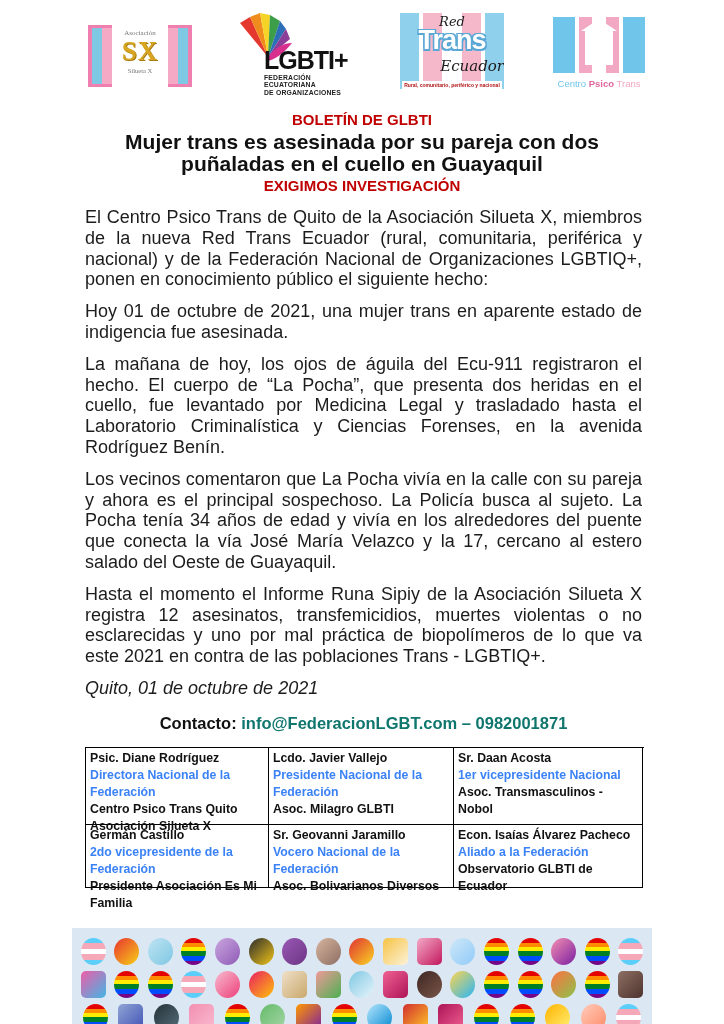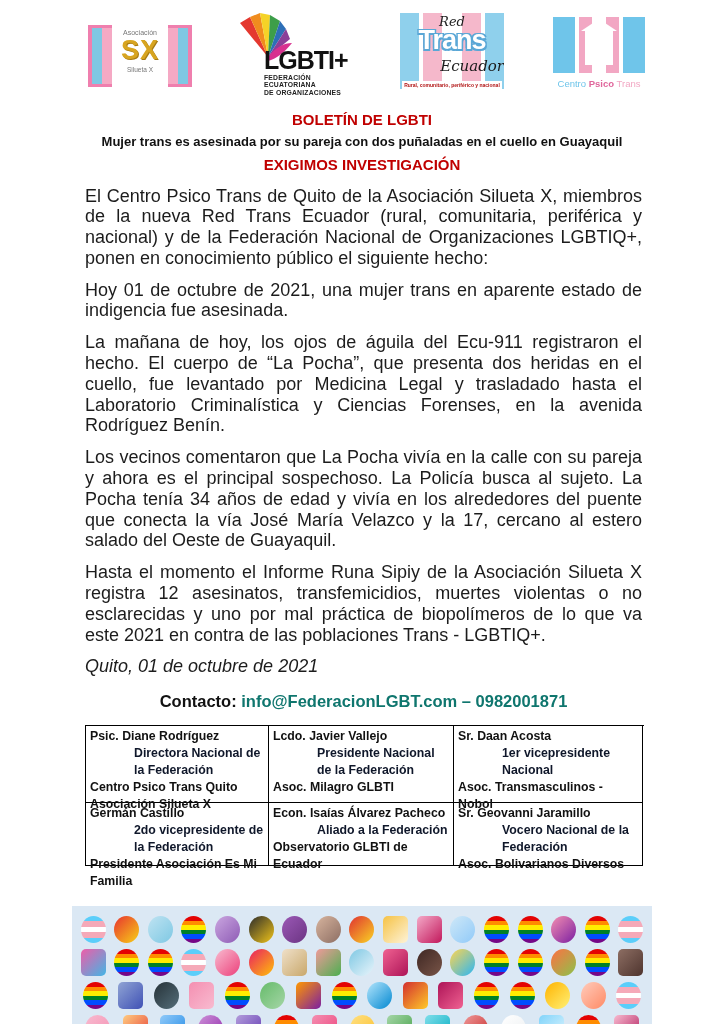--- a/index.html
+++ b/index.html
@@ -12,21 +12,21 @@
   .logo-strip { display:flex; align-items:center; justify-content:space-between;
     padding:14px 72px 0 88px; height:98px; }
   
   .logo-sx { display:flex; align-items:stretch; height:62px; }
   .sx-bar { display:flex; }
   .sx-bar .b { width:10px; }
   .b.blue { background:#7ec8e3; }
   .b.pink { background:#f5a9c4; }
   .sx-bar.left { border-left:4px solid #ef7fae; border-top:3px solid #ef7fae; border-bottom:3px solid #ef7fae; }
   .sx-bar.right { border-right:4px solid #ef7fae; border-top:3px solid #ef7fae; border-bottom:3px solid #ef7fae; }
-  .sx-center { width:56px; text-align:center; padding-top:4px; }
+  .sx-center { width:56px; text-align:center; padding-top:4px;font-family:Liberation Serif, serif; }
   .sx-small { font-size:7px; color:#777; }
   .sx-big { font-size:27px; font-weight:bold; color:#d8a520; text-shadow:1px 1px 0 #a87b12; line-height:28px; letter-spacing:1px; }
   .sx-small2 { font-size:6.5px; color:#777; margin-top:2px; }
   
   .logo-lgbti { position:relative; width:124px; height:86px; }
   .logo-lgbti svg { position:absolute; left:6px; top:0; }
   .lgbti-text { position:absolute; left:30px; bottom:3px; }
   .lgbti-word { font-size:25px; font-weight:800; color:#111; line-height:26px; letter-spacing:-1px; }
   .lgbti-sub { font-size:6.8px; font-weight:bold; color:#222; letter-spacing:0.2px; margin-top:1px; }
   
@@ -47,38 +47,38 @@
     background:linear-gradient(90deg,#6fc5ea 0 24%,#fff 24% 28%,#f2a7c3 28% 42%,#fff 42% 58%,#f2a7c3 58% 72%,#fff 72% 76%,#6fc5ea 76% 100%); }
   .cpt-house { position:absolute; left:50%; top:14px; transform:translateX(-50%); width:28px; height:34px; background:#fff; }
   .cpt-house::before { content:""; position:absolute; left:-4px; top:-12px;
     border-left:18px solid transparent; border-right:18px solid transparent; border-bottom:12px solid #fff; }
   .cpt-text { margin-top:5px; font-size:9.5px; }
   .cpt-text .c1 { color:#6fc5ea; }
   .cpt-text .c2 { color:#e0679c; font-weight:bold; }
   .cpt-text .c3 { color:#f2a7c3; }
   
   .kicker { text-align:center; font-size:15px; font-weight:bold; color:#c00000; margin-top:13px; }
-  .title { text-align:center; font-size:13px; font-weight:bold; color:#111;
+  .title { text-align:center; font-size:21px; font-weight:bold; color:#111;
     line-height:21.5px; max-width:572px; margin:3px auto 0; }
   .demand { text-align:center; font-size:15px; font-weight:bold; color:#c00000; margin-top:3px; }
   
   .bodytext { width:557px; margin:13px 0 0 85px; font-size:18px; line-height:20.8px; color:#1c1c1c; }
   .bodytext p { text-align:justify; margin-bottom:11px; }
   .dateline { font-style:italic; margin-top:1px; }
   
   .contact { width:557px; margin:15px 0 0 85px; text-align:center; font-size:16.5px; font-weight:bold; color:#111; }
   .contact .red { color:#0f766e; }
   
   .ptable { width:559px; margin:14px 0 0 85px; display:grid;
     grid-template-columns:183px 185px 189px; border-left:1.4px solid #000; border-top:1.4px solid #000; }
   .tcell { border-right:1.4px solid #000; border-bottom:1.4px solid #000;
     padding:2px 4px; font-size:12.3px; font-weight:bold; line-height:17px; color:#111; }
   .trow1 { height:77px; }
   .trow2 { height:63px; }
-  .tcell .tline:nth-child(2) { color:#0f172a;margin-left:44px; }
+  .tcell .tline:nth-child(2) { color:#3b82f6; }
   
   .footer { width:580px; height:187px; margin:40px auto 0; background:#dbe8f4; padding-top:7px; }
   .chip-row { display:flex; justify-content:space-evenly; align-items:center; height:33px; }
   .chip { width:25px; height:27px; }
   .chip.rainbow { background:linear-gradient(180deg,#e40303 0 17%,#ff8c00 17% 33%,#ffed00 33% 50%,#008026 50% 67%,#004dff 67% 84%,#750787 84% 100%); }
   .chip.trans { background:linear-gradient(180deg,#5bcefa 0 20%,#f5a9b8 20% 40%,#fff 40% 60%,#f5a9b8 60% 80%,#5bcefa 80% 100%); }
   .footer-label { text-align:center; font-size:7.5px; font-weight:bold; color:#333; letter-spacing:0.4px; margin:5px 0 1px; }
   .chip-row.ind { width:330px; margin:0 auto; }
 </style>
 </head>
@@ -133,21 +133,21 @@
           <div class="cpt-house"></div>
         </div>
       <div class="cpt-text">
         <span class="c1">Centro</span>
         <span class="c2">Psico</span>
         <span class="c3">Trans</span>
       </div>
     </div>
   </div>
 
-  <div class="kicker">BOLETÍN DE LGBTI</div>
+  <div class="kicker">BOLETÍN DE GLBTI</div>
   <div class="title">Mujer trans es asesinada por su pareja con dos puñaladas en el cuello en Guayaquil</div>
   <div class="demand">EXIGIMOS INVESTIGACIÓN</div>
 
   <div class="bodytext">
     <p>El Centro Psico Trans de Quito de la Asociación Silueta X, miembros de la nueva Red Trans Ecuador (rural, comunitaria, periférica y nacional) y de la Federación Nacional de Organizaciones LGBTIQ+, ponen en conocimiento público el siguiente hecho:</p>
     <p>Hoy 01 de octubre de 2021, una mujer trans en aparente estado de indigencia fue asesinada.</p>
     <p>La mañana de hoy, los ojos de águila del Ecu-911 registraron el hecho. El cuerpo de “La Pocha”, que presenta dos heridas en el cuello, fue levantado por Medicina Legal y trasladado hasta el Laboratorio Criminalística y Ciencias Forenses, en la avenida Rodríguez Benín.</p>
     <p>Los vecinos comentaron que La Pocha vivía en la calle con su pareja y ahora es el principal sospechoso. La Policía busca al sujeto. La Pocha tenía 34 años de edad y vivía en los alrededores del puente que conecta la vía José María Velazco y la 17, cercano al estero salado del Oeste de Guayaquil.</p>
     <p>Hasta el momento el Informe Runa Sipiy de la Asociación Silueta X registra 12 asesinatos, transfemicidios, muertes violentas o no esclarecidas y uno por mal práctica de biopolímeros de lo que va este 2021 en contra de las poblaciones Trans - LGBTIQ+.</p>
     <div class="dateline">Quito, 01 de octubre de 2021</div>
@@ -176,29 +176,29 @@
       <div class="tline">Asoc. Transmasculinos - Nobol</div>
       <div class="tline"></div>
     </div>
     <div class="tcell trow2">
       <div class="tline">Germán Castillo</div>
       <div class="tline">2do vicepresidente de la Federación</div>
       <div class="tline">Presidente Asociación Es Mi Familia</div>
       <div class="tline"></div>
     </div>
     <div class="tcell trow2">
+      <div class="tline">Sr. Geovanni Jaramillo</div>
+      <div class="tline">Vocero Nacional de la Federación</div>
+      <div class="tline">Asoc. Bolivarianos Diversos</div>
+      <div class="tline"></div>
+    </div>
+    <div class="tcell trow2">
       <div class="tline">Econ. Isaías Álvarez Pacheco</div>
       <div class="tline">Aliado a la Federación</div>
       <div class="tline">Observatorio GLBTI de Ecuador</div>
-      <div class="tline"></div>
-    </div>
-    <div class="tcell trow2">
-      <div class="tline">Sr. Geovanni Jaramillo</div>
-      <div class="tline">Vocero Nacional de la Federación</div>
-      <div class="tline">Asoc. Bolivarianos Diversos</div>
       <div class="tline"></div>
     </div>
   </div>
 
   <div class="footer">
     <div class="chip-row">
         <div class="chip trans" style="border-radius: 50%;"></div>
         <div class="chip" style="background: linear-gradient(135deg, rgb(232, 50, 47), rgb(247, 209, 23)); border-radius: 50%;"></div>
         <div class="chip" style="background: linear-gradient(135deg, rgb(191, 227, 242), rgb(126, 200, 227)); border-radius: 50%;"></div>
         <div class="chip rainbow" style="border-radius: 50%;"></div>

